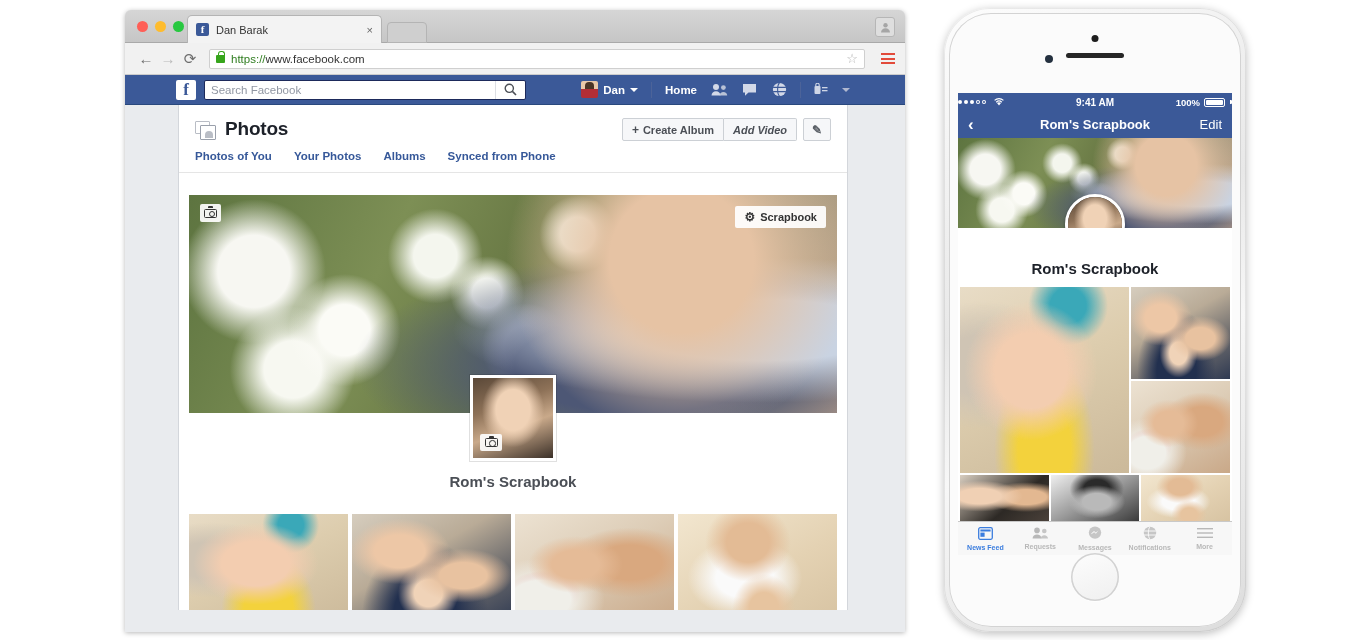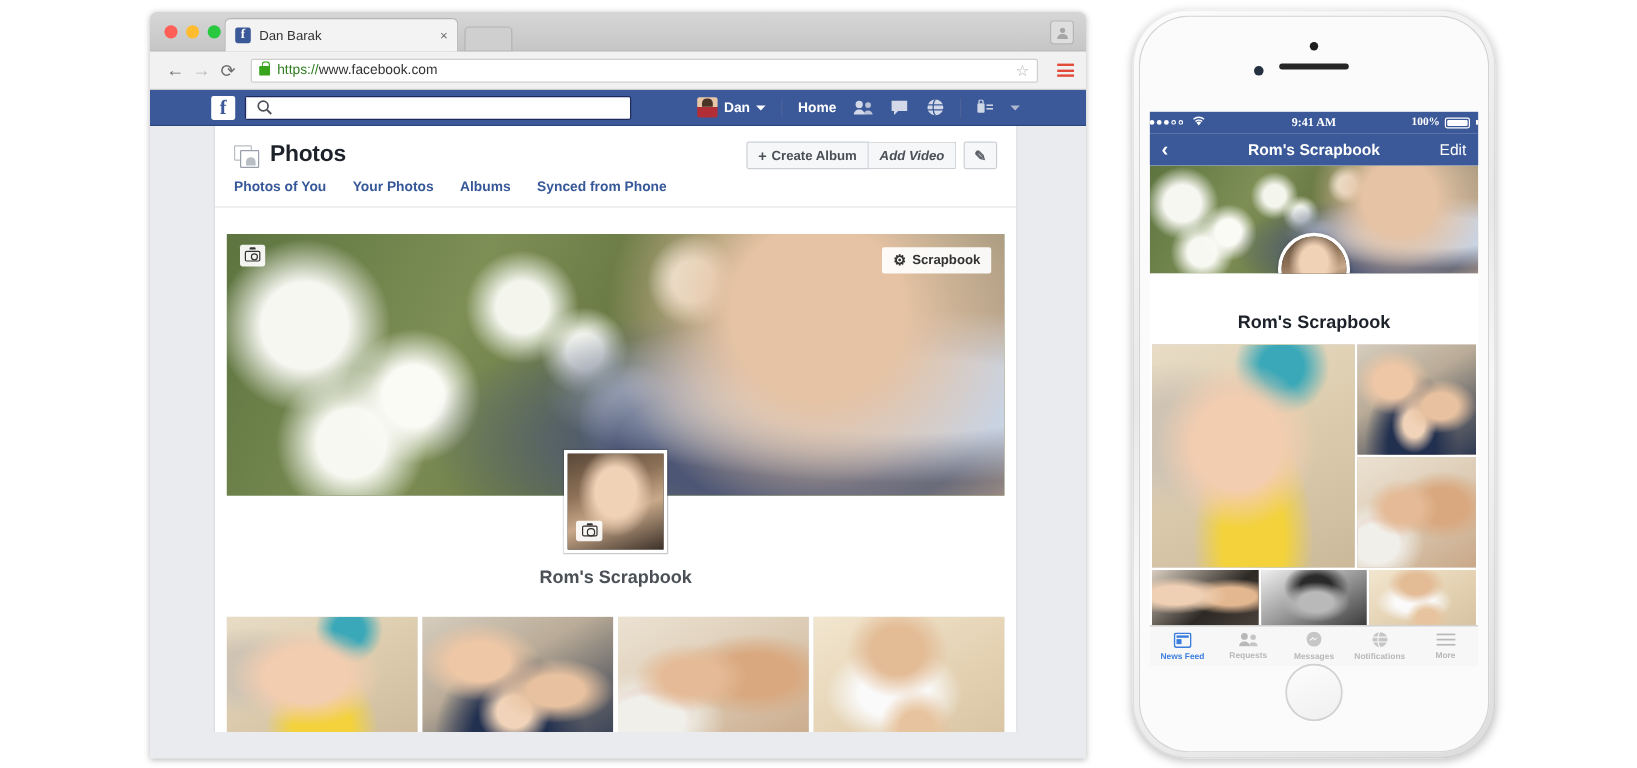--- a/index.html
+++ b/index.html
@@ -276,21 +276,21 @@
   }
   .ear-cam { position:absolute; left:50%; top:22px; transform:translateX(-50%); width:7px; height:7px; border-radius:50%; background:#1d1d1d; }
   .ear-speaker { position:absolute; left:50%; top:40px; transform:translateX(-50%); width:58px; height:5px; border-radius:3px; background:#262626; }
   .ear-sensor { position:absolute; left:96px; top:42px; width:8px; height:8px; border-radius:50%; background:#24303f; }
   .screen {
     position:absolute; left:9px; top:80px; right:9px; height:462px;
     background:#fff; overflow:hidden;
   }
   .ios-status {
     height:18px; background:#3b5998; color:#fff; display:flex; align-items:center;
-    font-size:9.5px; font-weight:bold; padding:0 0; position:relative;font-family:Liberation Serif, serif;
+    font-size:9.5px; font-weight:bold; padding:0 0; position:relative;
   }
   .dots { display:flex; gap:2px; align-items:center; }
   .dots i { width:4px; height:4px; border-radius:50%; background:#fff; display:block; }
   .dots i.o { background:transparent; box-shadow:inset 0 0 0 1px #fff; }
   .wifi { margin-left:7px; font-size:10px; }
   .ios-time { position:absolute; left:50%; transform:translateX(-50%); font-size:10px; }
   .ios-right { margin-left:auto; display:flex; align-items:center; gap:4px; }
   .batt { width:21px; height:9px; border:1px solid #fff; border-radius:2px; position:relative; }
   .batt::after{ content:""; position:absolute; left:1px; top:1px; bottom:1px; right:1px; background:#fff; border-radius:1px;}
   .batt-tip { width:2px; height:4px; background:#fff; border-radius:0 1px 1px 0; margin-left:1px; }
@@ -379,20 +379,21 @@
           <i></i>
           <i></i>
           <i></i>
         </div>
     </div>
 
 
     <div class="fb-bar">
       <div class="fb-logo">f</div>
       <div class="fb-search">
+        <input placeholder="Search Facebook" style="">
         <span class="fb-search-btn">
           <svg width="13" height="13" viewBox="0 0 13 13">
               <circle cx="5.3" cy="5.3" r="4.1" fill="none" stroke="#4b4f56" stroke-width="1.4"></circle>
               <line x1="8.4" y1="8.4" x2="12" y2="12" stroke="#4b4f56" stroke-width="1.6"></line>
             </svg>
         </span>
       </div>
       <div class="fb-right">
         <div class="fb-user">
           <span class="fb-av"></span>

